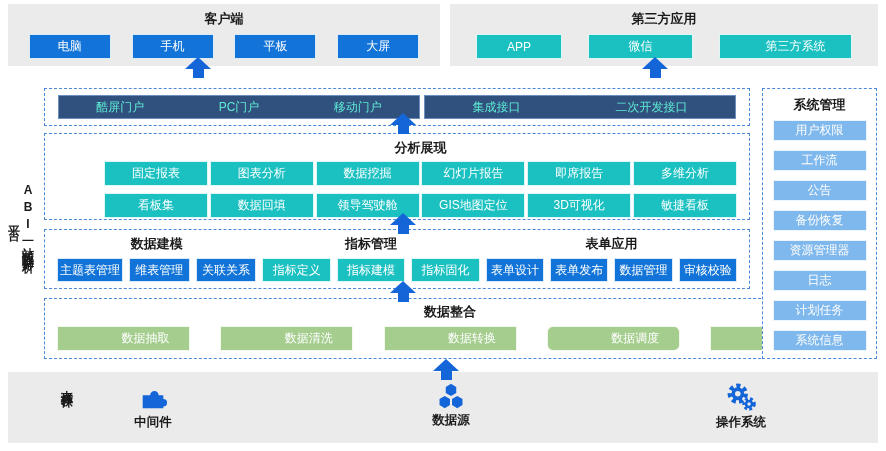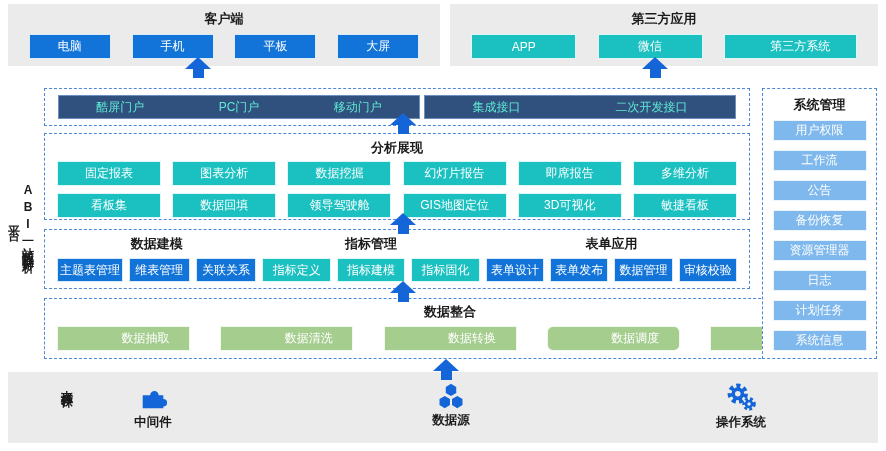--- a/index.html
+++ b/index.html
@@ -73,21 +73,21 @@
       <div class="btn blue" style="width:82px;">电脑</div>
       <div class="btn blue" style="width:82px;">手机</div>
       <div class="btn blue" style="width:82px;">平板</div>
       <div class="btn blue" style="width:82px;">大屏</div>
     </div>
   </div>
 
   <div class="gray-box" style="left:450px;top:4px;width:428px;height:62px;">
     <div class="sec-title" style="margin-top:6px;">第三方应用</div>
     <div class="top-btn-row">
-      <div class="btn teal" style="width:105px;">APP</div>
+      <div class="btn teal" style="width:86px;">APP</div>
       <div class="btn teal" style="width:105px;">微信</div>
       <div class="btn teal" style="width:133px;padding-left:20px;">第三方系统</div>
     </div>
   </div>
 
   <div class="platform-label">
     <div class="vlabel">平台</div>
     <div class="vlabel">ABI一站式数据分析</div>
   </div>
 
@@ -98,21 +98,21 @@
         <span>PC门户</span>
         <span>移动门户</span>
       </div>
       <div class="navy-bar" style="width:312px;">
         <span>集成接口</span>
         <span>二次开发接口</span>
       </div>
     </div>
   </div>
 
-  <div class="dashed" style="left:44px;top:133px;width:706px;height:87px;">
+  <div class="dashed" style="left:44px;top:133px;width:706px;height:87px;padding-left:47px;">
     <div class="sec-title" style="margin-top:5px;">分析展现</div>
     <div class="btn-row" style="margin-top:4px;">
       <div class="btn teal" style="width:104px;">固定报表</div>
       <div class="btn teal" style="width:104px;">图表分析</div>
       <div class="btn teal" style="width:104px;">数据挖掘</div>
       <div class="btn teal" style="width:104px;">幻灯片报告</div>
       <div class="btn teal" style="width:104px;">即席报告</div>
       <div class="btn teal" style="width:104px;">多维分析</div>
     </div>
     <div class="btn-row" style="margin-top:7px;">

